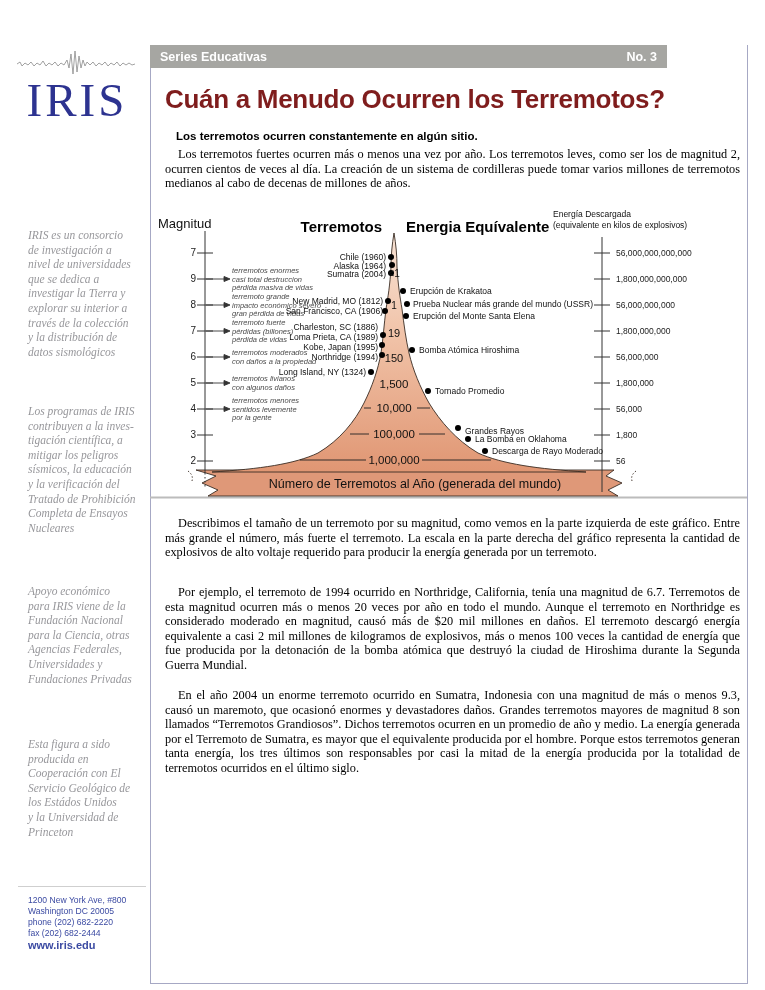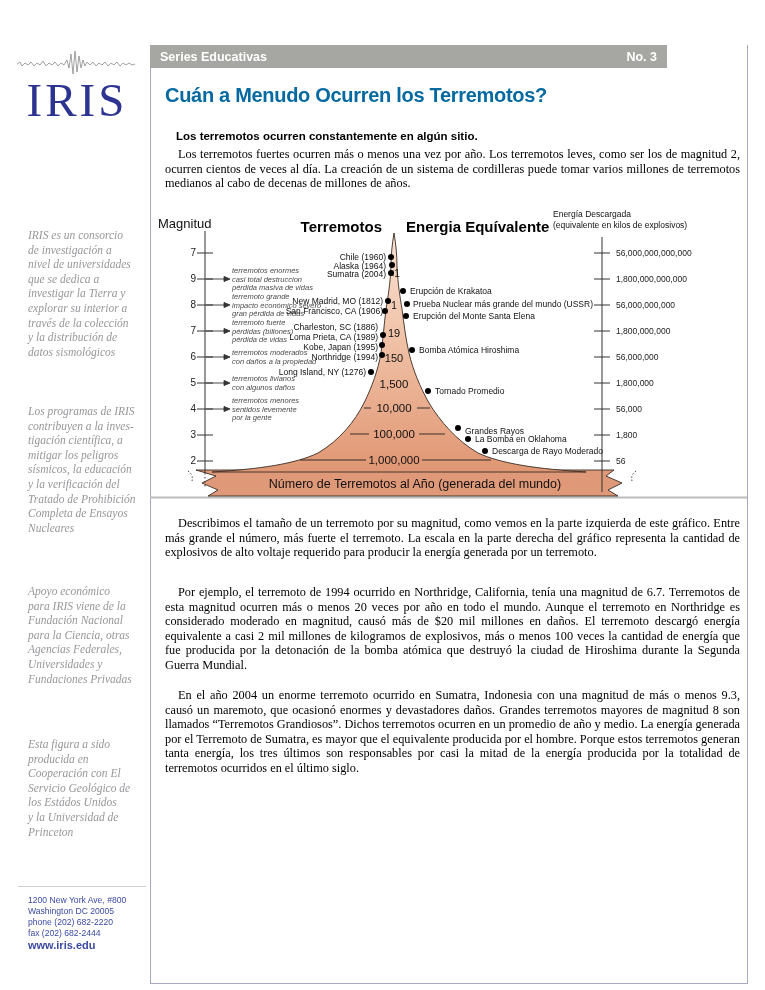--- a/index.html
+++ b/index.html
@@ -16,21 +16,21 @@
   .side-rule{left:18px;top:886px;width:128px;height:1px;background:#cfcfcf;}
   .addr{left:28px;width:130px;font-size:8.6px;line-height:11px;color:#3b4aa2;}
   .addr-bold{font-weight:bold;font-size:11px;}
 
   
   .frame{left:150px;top:45px;width:596px;height:938px;
          border-left:1px solid #a6a8c4;border-right:1px solid #a6a8c4;border-bottom:1px solid #a6a8c4;}
   .topbar{left:150px;top:45px;width:517px;height:23px;background:#a6a6a2;color:#fff;
           display:flex;justify-content:space-between;align-items:center;
           font-size:12.5px;font-weight:bold;box-sizing:border-box;padding:0 10px;}
-  .title{left:165px;top:84px;width:575px;font-size:20px;font-weight:bold;color:#0369a1;
+  .title{left:165px;top:84px;width:575px;font-size:26px;font-weight:bold;color:#7f1d1d;
          letter-spacing:-0.3px;}
   .lead{left:176px;top:130px;font-size:11.5px;font-weight:bold;color:#000;}
   .body-par{left:165px;width:575px;font-family:"Liberation Serif",serif;font-size:12.3px;
             line-height:14.5px;color:#000;text-align:justify;text-indent:13px;}
 
   
   .chart{left:150px;top:205px;width:597px;height:300px;}
   .chart svg{position:absolute;left:0;top:0;}
   .cl{position:absolute;font-size:8.5px;white-space:nowrap;color:#111;}
   .cl-r{text-align:right;}
@@ -237,21 +237,21 @@
 
     <div class="cl cl-r" style="right:361px;top:47px">Chile (1960)</div>
     <div class="cl cl-r" style="right:361px;top:56px">Alaska (1964)</div>
     <div class="cl cl-r" style="right:361px;top:64px">Sumatra (2004)</div>
     <div class="cl cl-r" style="right:364px;top:91px">New Madrid, MO (1812)</div>
     <div class="cl cl-r" style="right:364px;top:101px">San Francisco, CA (1906)</div>
     <div class="cl cl-r" style="right:369px;top:117px">Charleston, SC (1886)</div>
     <div class="cl cl-r" style="right:369px;top:127px">Loma Prieta, CA (1989)</div>
     <div class="cl cl-r" style="right:369px;top:137px">Kobe, Japan (1995)</div>
     <div class="cl cl-r" style="right:369px;top:147px">Northridge (1994)</div>
-    <div class="cl cl-r" style="right:381px;top:162px">Long Island, NY (1276)</div>
+    <div class="cl cl-r" style="right:381px;top:162px">Long Island, NY (1324)</div>
 
     <div class="cl" style="left:260px;top:81px">Erupción de Krakatoa</div>
     <div class="cl" style="left:263px;top:94px">Prueba Nuclear más grande del mundo (USSR)</div>
     <div class="cl" style="left:263px;top:106px">Erupción del Monte Santa Elena</div>
     <div class="cl" style="left:269px;top:140px">Bomba Atómica Hiroshima</div>
     <div class="cl" style="left:285px;top:181px">Tornado Promedio</div>
     <div class="cl" style="left:315px;top:221px">Grandes Rayos</div>
     <div class="cl" style="left:325px;top:229px">La Bomba en Oklahoma</div>
     <div class="cl" style="left:342px;top:241px">Descarga de Rayo Moderado</div>
 

